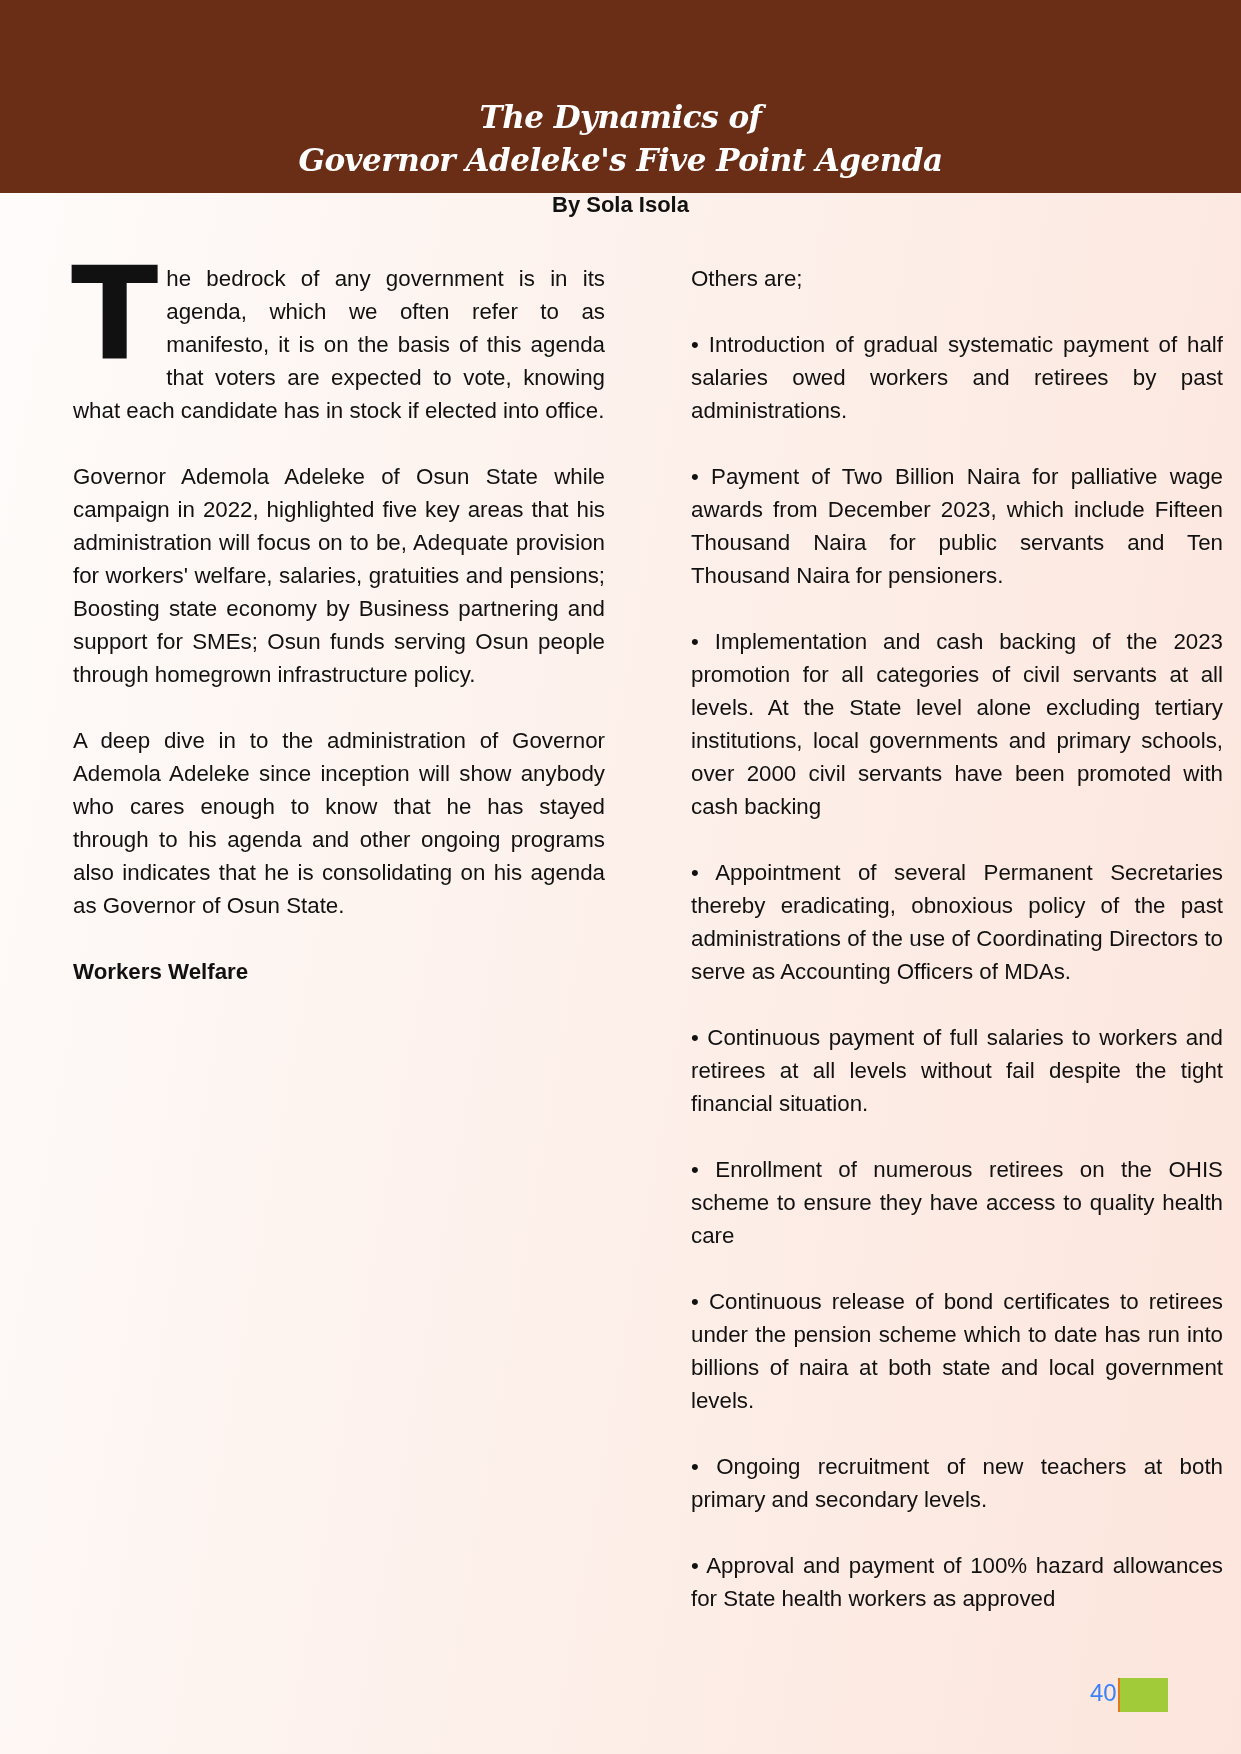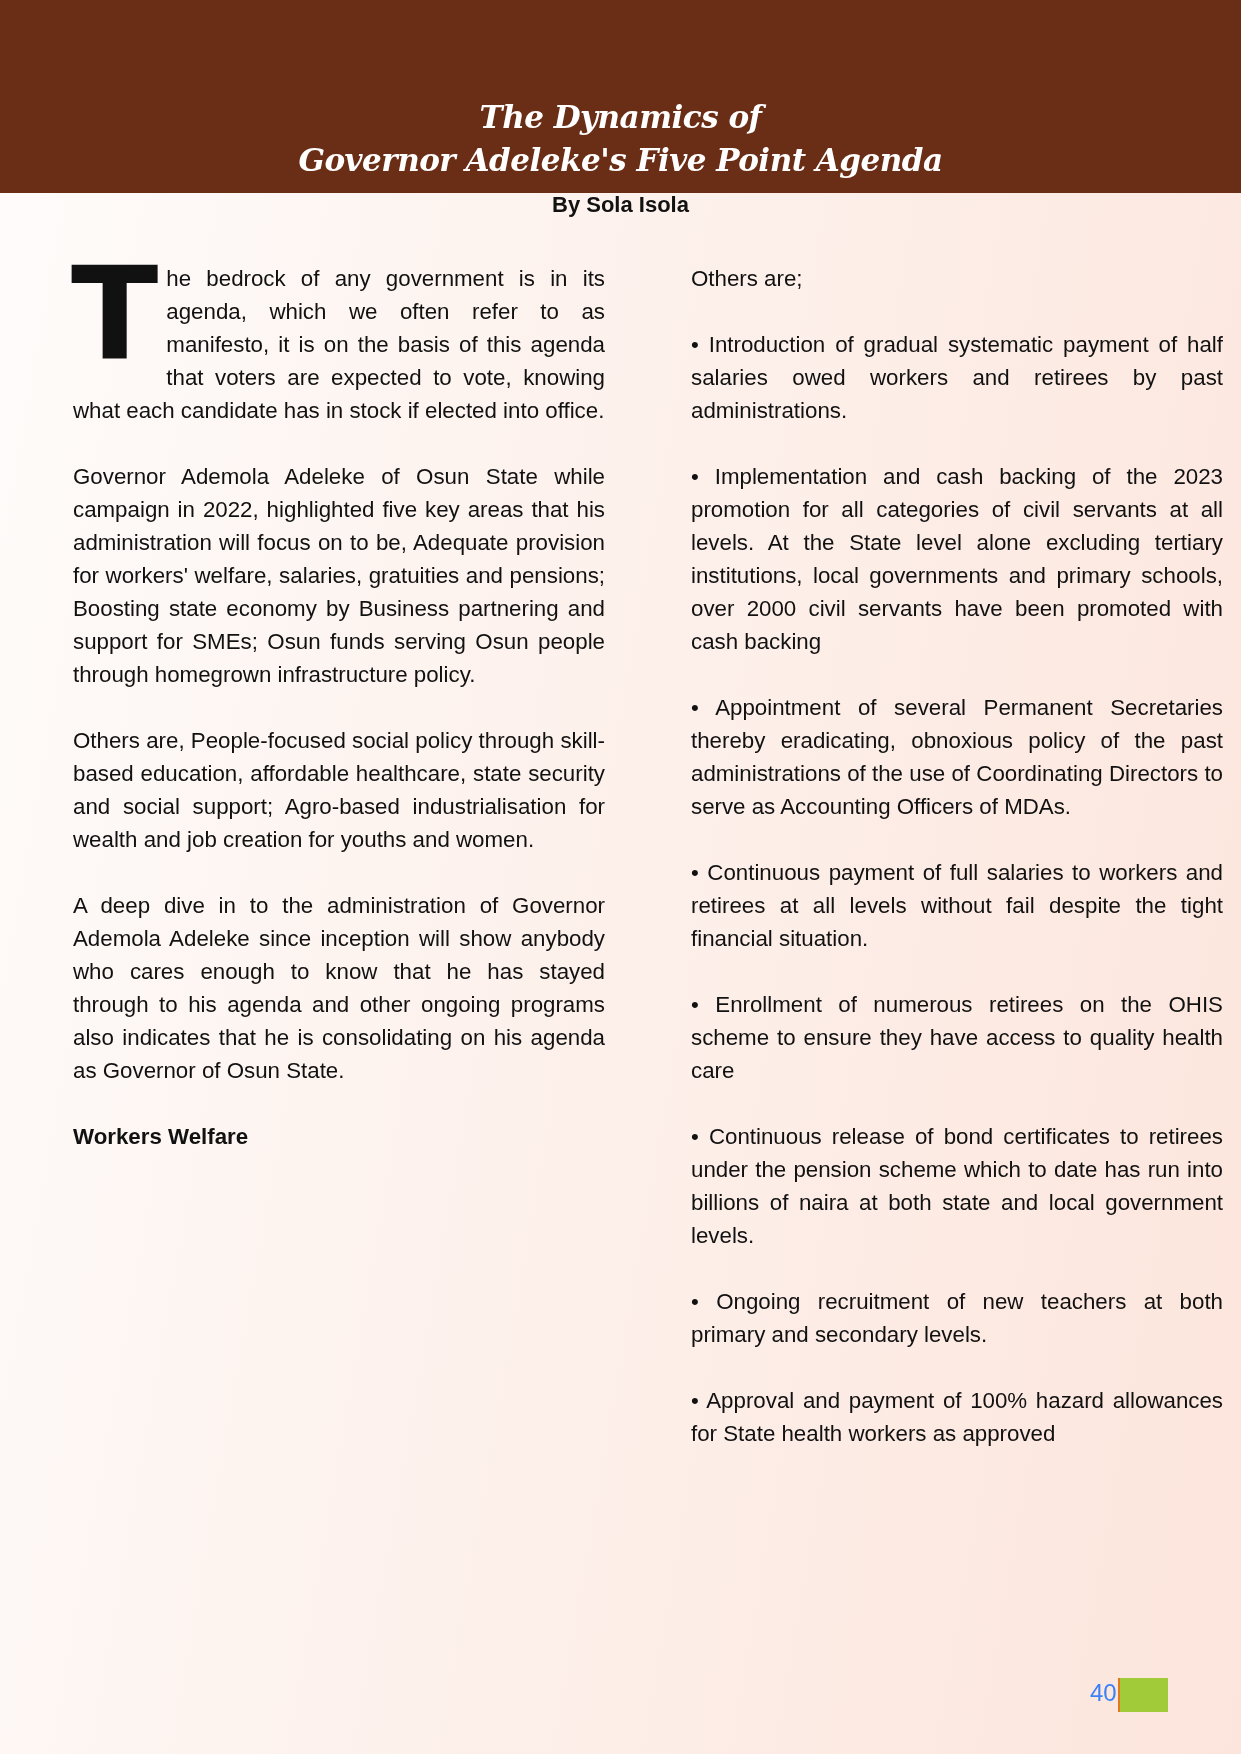--- a/index.html
+++ b/index.html
@@ -48,28 +48,28 @@
 <div class="header-band"></div>
 <div class="title">
   <div>The Dynamics of</div>
   <div>Governor Adeleke's Five Point Agenda</div>
 </div>
 <div class="byline">By Sola Isola</div>
 
 <div class="col col-left">
   <p class="para"><span class="dropcap">T</span><span>he bedrock of any government is in its agenda, which we often refer to as manifesto, it is on the basis of this agenda that voters are expected to vote, knowing what each candidate has in stock if elected into office.</span></p>
   <p class="para">Governor Ademola Adeleke of Osun State while campaign in 2022, highlighted five key areas that his administration will focus on to be, Adequate provision for workers' welfare, salaries, gratuities and pensions; Boosting state economy by Business partnering and support for SMEs; Osun funds serving Osun people through homegrown infrastructure policy.</p>
-  <p class="para">Others are, People-focused social policy through skill-based education, affordable healthcare, state security and social support; Agro-based industrialisation for wealth and job creation for youths and women.</p>
   <p class="para">A deep dive in to the administration of Governor Ademola Adeleke since inception will show anybody who cares enough to know that he has stayed through to his agenda and other ongoing programs also indicates that he is consolidating on his agenda as Governor of Osun State.</p>
   <p class="subhead">Workers Welfare</p>
 </div>
 
 <div class="col col-right">
   <p class="para">Others are;</p>
   <p class="para">• Introduction of gradual systematic payment of half salaries owed workers and retirees by past administrations.</p>
+  <p class="para">• Payment of Two Billion Naira for palliative wage awards from December 2023, which include Fifteen Thousand  Naira for public servants and Ten Thousand Naira for pensioners.</p>
   <p class="para">• Implementation and cash backing of the 2023 promotion for all categories of civil servants at all levels. At the State level alone excluding tertiary institutions, local governments and primary schools, over 2000 civil servants have been promoted with cash backing</p>
   <p class="para">• Appointment of several Permanent Secretaries thereby eradicating, obnoxious policy of the past administrations of the use of Coordinating Directors to serve as Accounting Officers of MDAs.</p>
   <p class="para">• Continuous payment of full salaries to workers and retirees at all levels without fail despite the tight financial situation.</p>
   <p class="para">• Enrollment of numerous retirees on the OHIS scheme to ensure they have access to quality health care</p>
   <p class="para">• Continuous release of bond certificates to retirees under the pension scheme which to date has run into billions of naira at both state and local government levels.</p>
   <p class="para">• Ongoing recruitment of new teachers at both primary and secondary levels.</p>
   <p class="para">• Approval and payment of 100% hazard allowances for State health workers as approved</p>
 </div>
 
 <div class="page-num">40</div>

